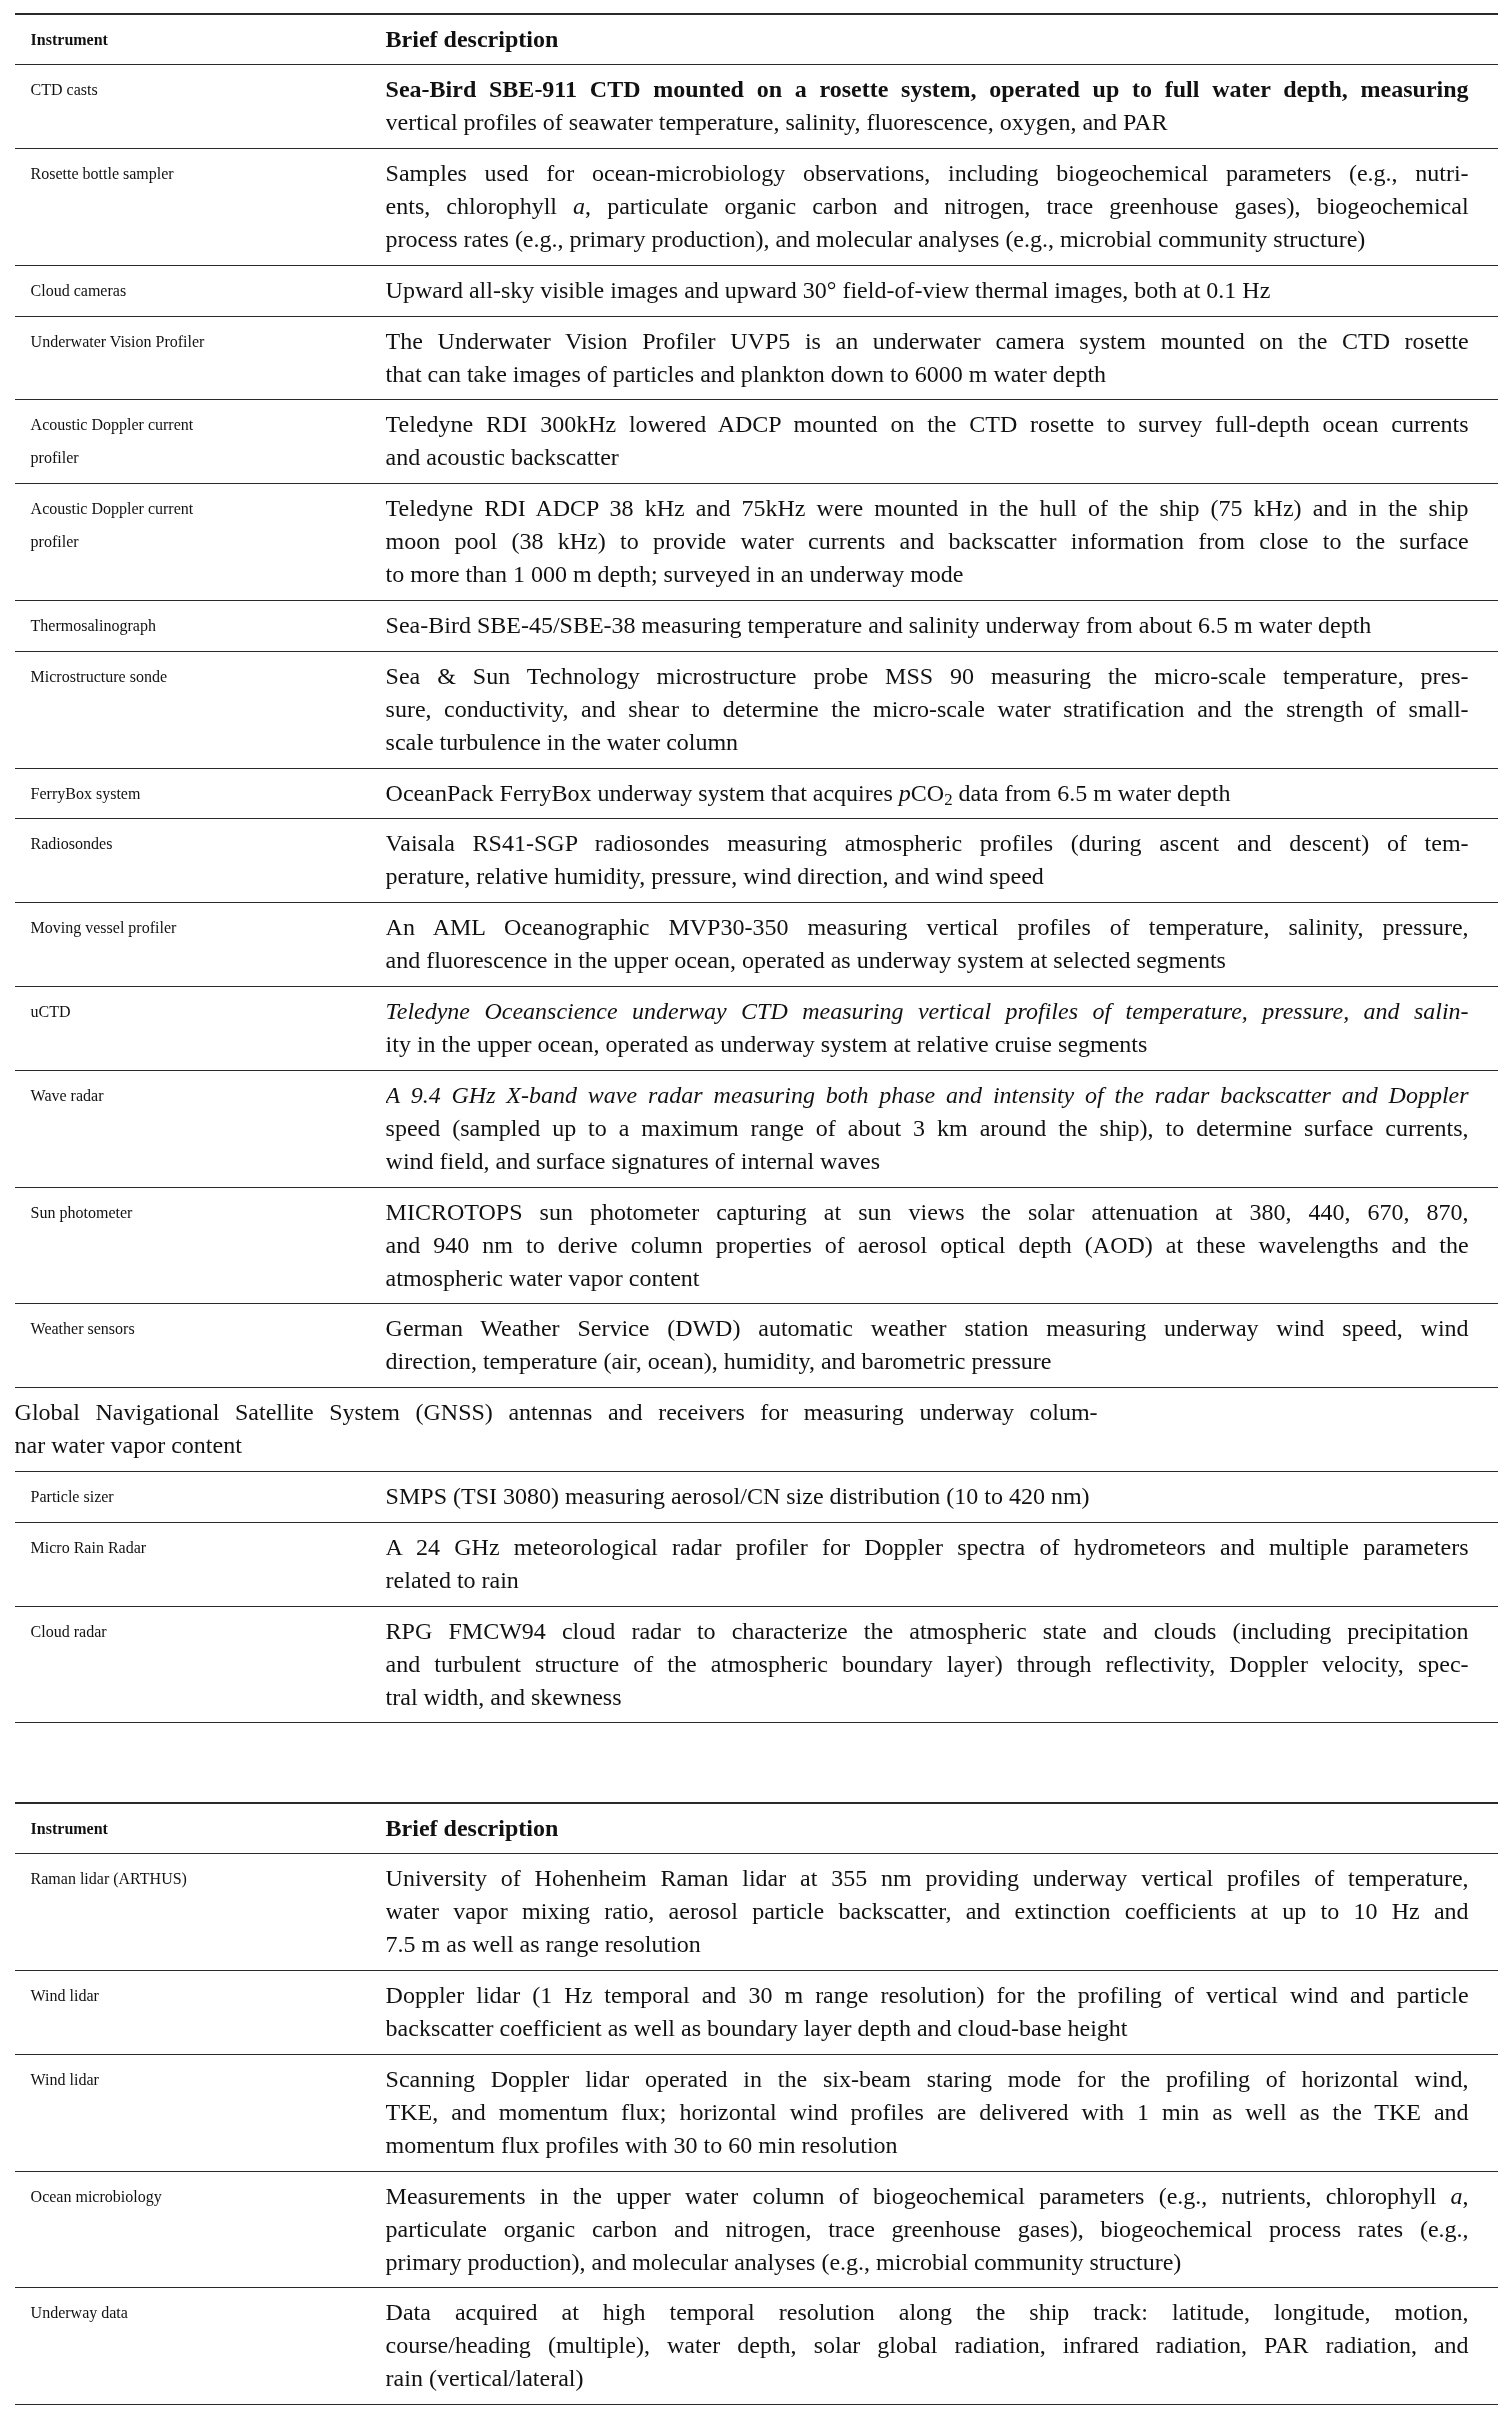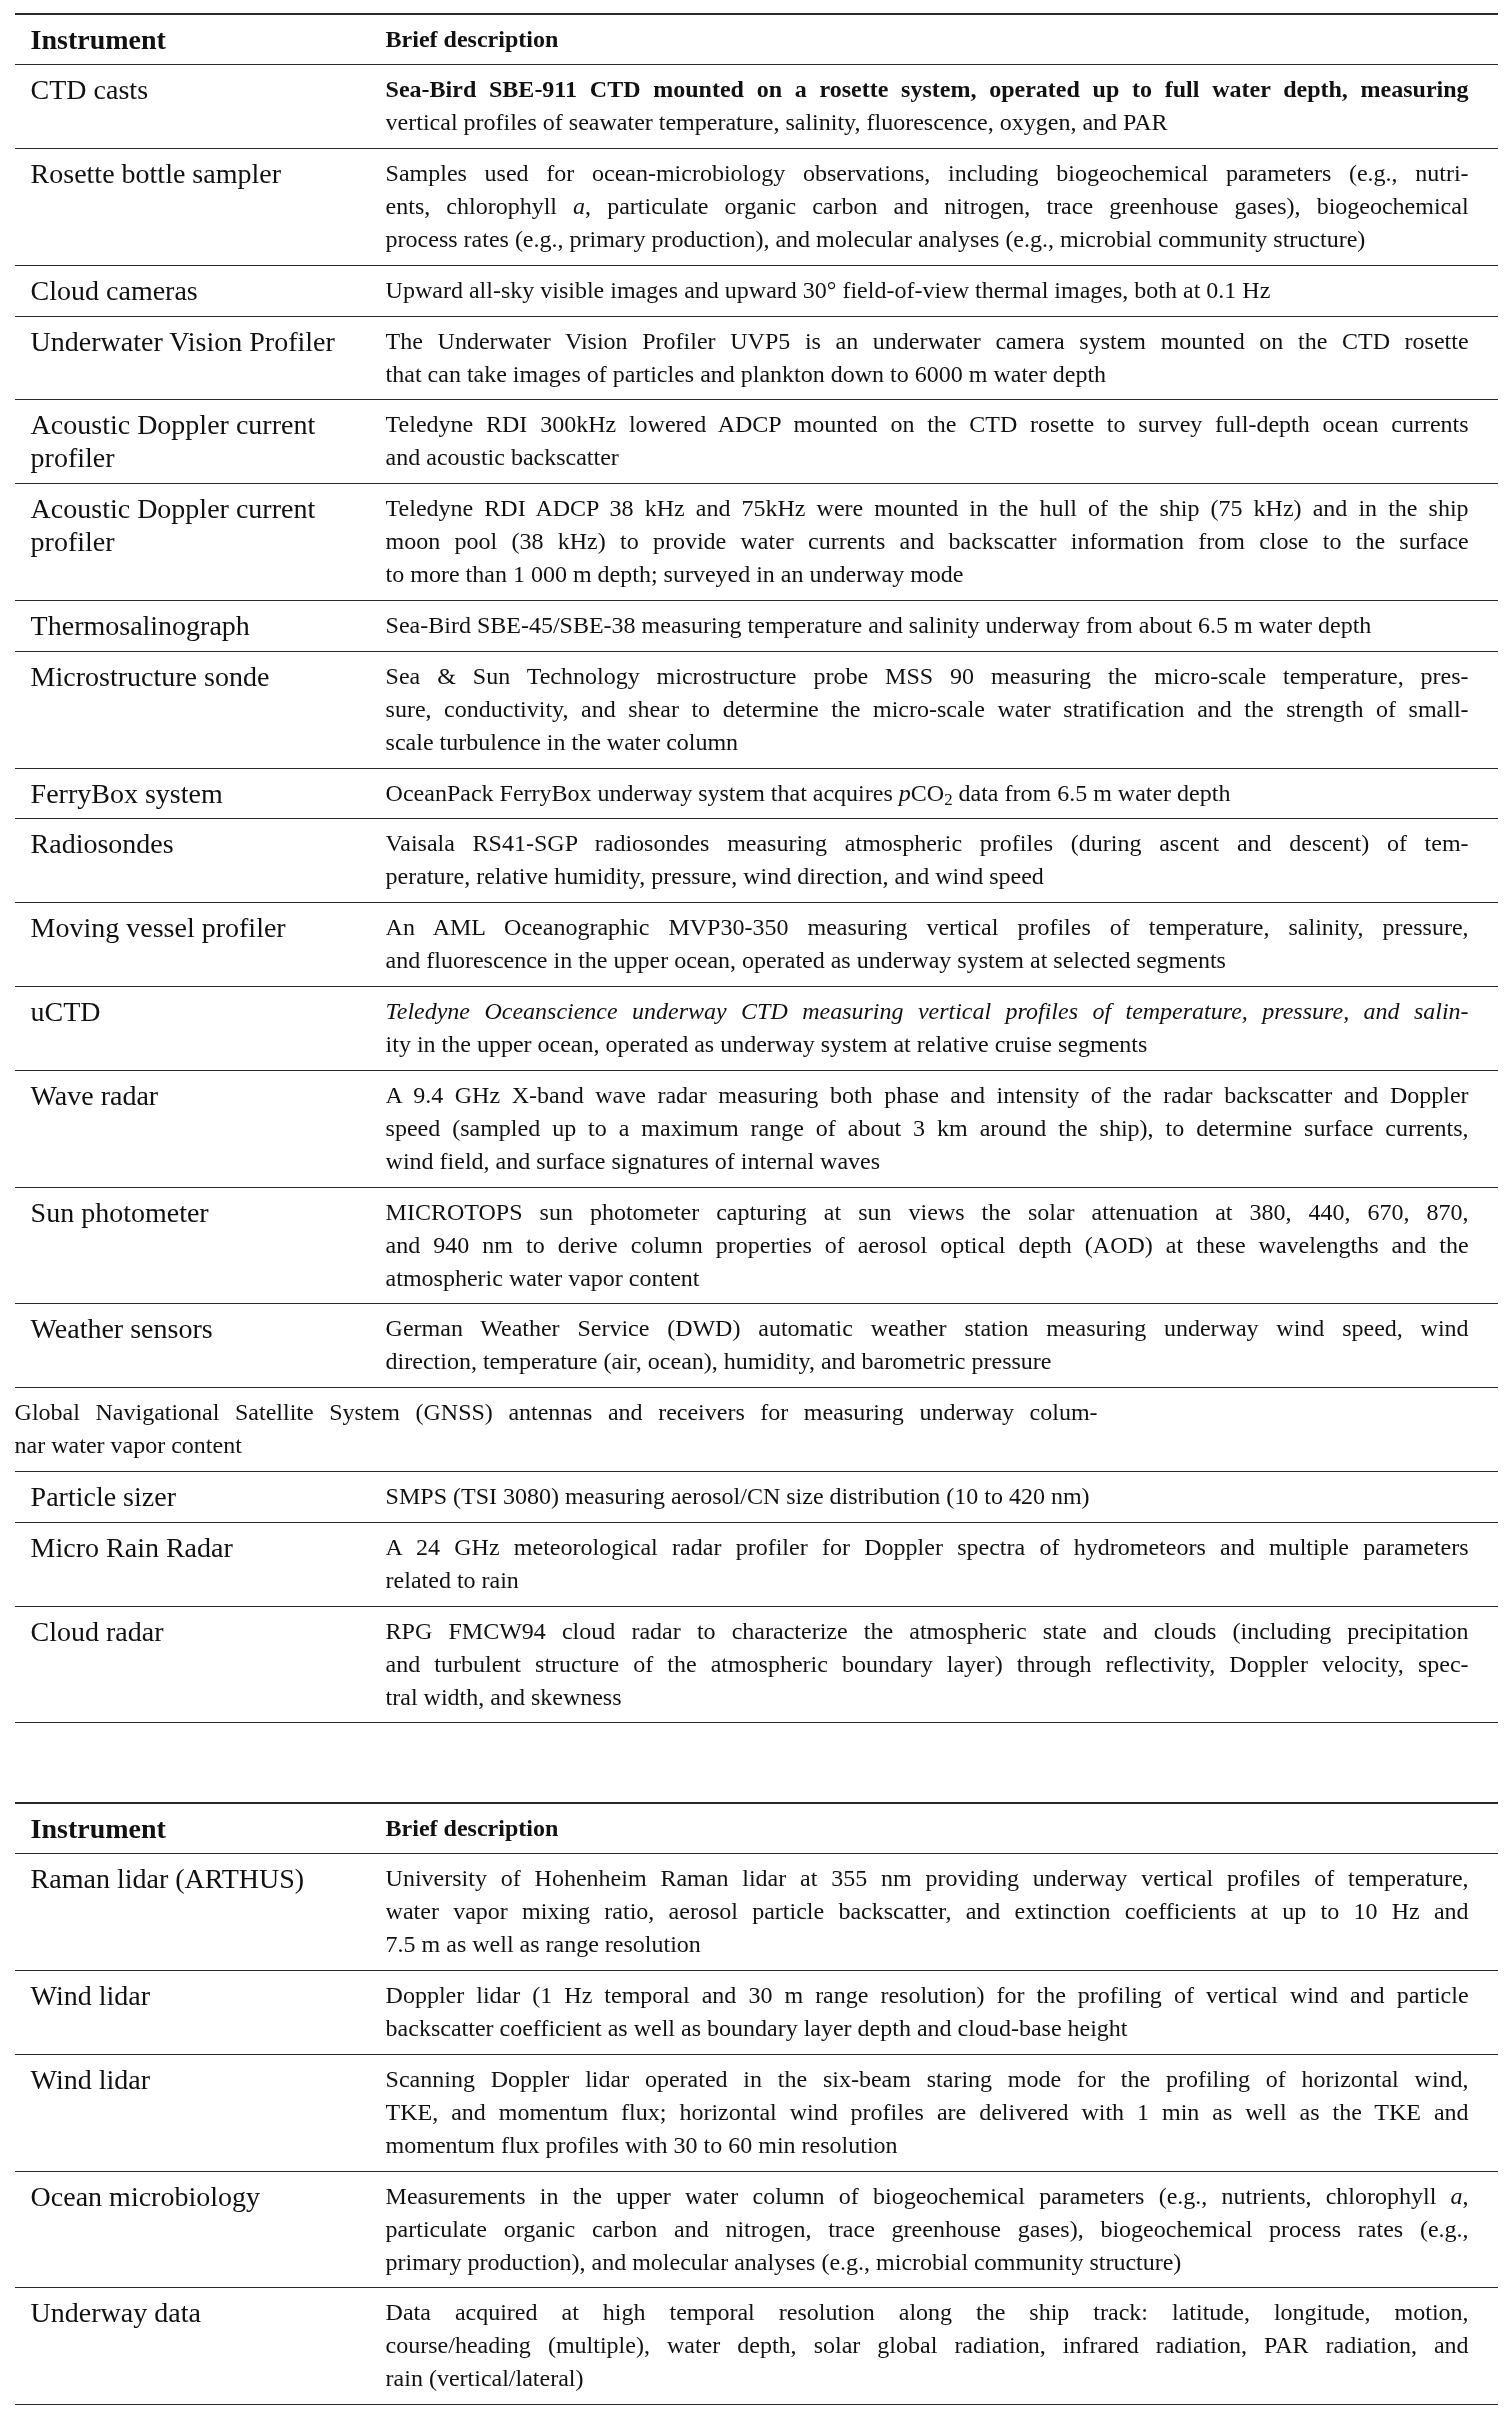--- a/index.html
+++ b/index.html
@@ -4,21 +4,21 @@
 <style>
   html, body { margin: 0; padding: 0; background: #ffffff; }
   body { width: 1511px; height: 2413px; position: relative; overflow: hidden;
          font-family: "Liberation Serif", "DejaVu Serif", serif; color: #111; }
   .tbl { position: absolute; left: 14.6px; width: 1483px; }
   #table-1 { top: 13px; }
   #table-2 { top: 1802px; }
   .rule { height: 1.5px; background: #2a2a2a; width: 100%; }
   .row { display: flex; box-sizing: border-box; padding: 8px 0 8.8px 0; border-bottom: 1.5px solid #2a2a2a; }
   .row.header { border-bottom: 1.5px solid #2a2a2a; }
-  .cell-inst { width: 371px; padding-left: 16px; box-sizing: border-box; font-size: 28px; line-height: 33px; }
+  .cell-inst { width: 371px; padding-left: 16px; box-sizing: border-box; font-size: 16px; line-height: 33px; }
   .cell-desc { width: 1083px; font-size: 24px; line-height: 33px; }
   .header .cell-inst, .header .cell-desc { font-weight: bold; }
   .line { display: block; white-space: nowrap; text-align: justify; text-align-last: justify; overflow: hidden; }
   .line.last { text-align-last: left; }
   .inst-line { display: block; white-space: nowrap; }
   i { font-style: italic; }
   sub { font-size: 0.7em; vertical-align: -0.25em; line-height: 0; }
 </style>
 </head>
 <body>
@@ -138,21 +138,21 @@
         <div class="cell-desc">
           <span class="line" style="white-space: normal; height: 33px; font-style: italic;">Teledyne Oceanscience underway CTD measuring vertical profiles of temperature, pressure, and salin-</span>
           <span class="line last">ity in the upper ocean, operated as underway system at relative cruise segments</span>
         </div>
       </div>
       <div class="row">
         <div class="cell-inst">
           <span class="inst-line">Wave radar</span>
         </div>
         <div class="cell-desc">
-          <span class="line" style="white-space: normal; height: 33px;">A 9.4 GHz X-band wave radar measuring both phase and intensity of the radar backscatter and Doppler</span>
+          <span class="line" style="white-space: normal; height: 33px; font-style: italic;">A 9.4 GHz X-band wave radar measuring both phase and intensity of the radar backscatter and Doppler</span>
           <span class="line" style="white-space: normal; height: 33px;">speed (sampled up to a maximum range of about 3 km around the ship), to determine surface currents,</span>
           <span class="line last">wind field, and surface signatures of internal waves</span>
         </div>
       </div>
       <div class="row">
         <div class="cell-inst">
           <span class="inst-line">Sun photometer</span>
         </div>
         <div class="cell-desc">
           <span class="line" style="white-space: normal; height: 33px;">MICROTOPS sun photometer capturing at sun views the solar attenuation at 380, 440, 670, 870,</span>

